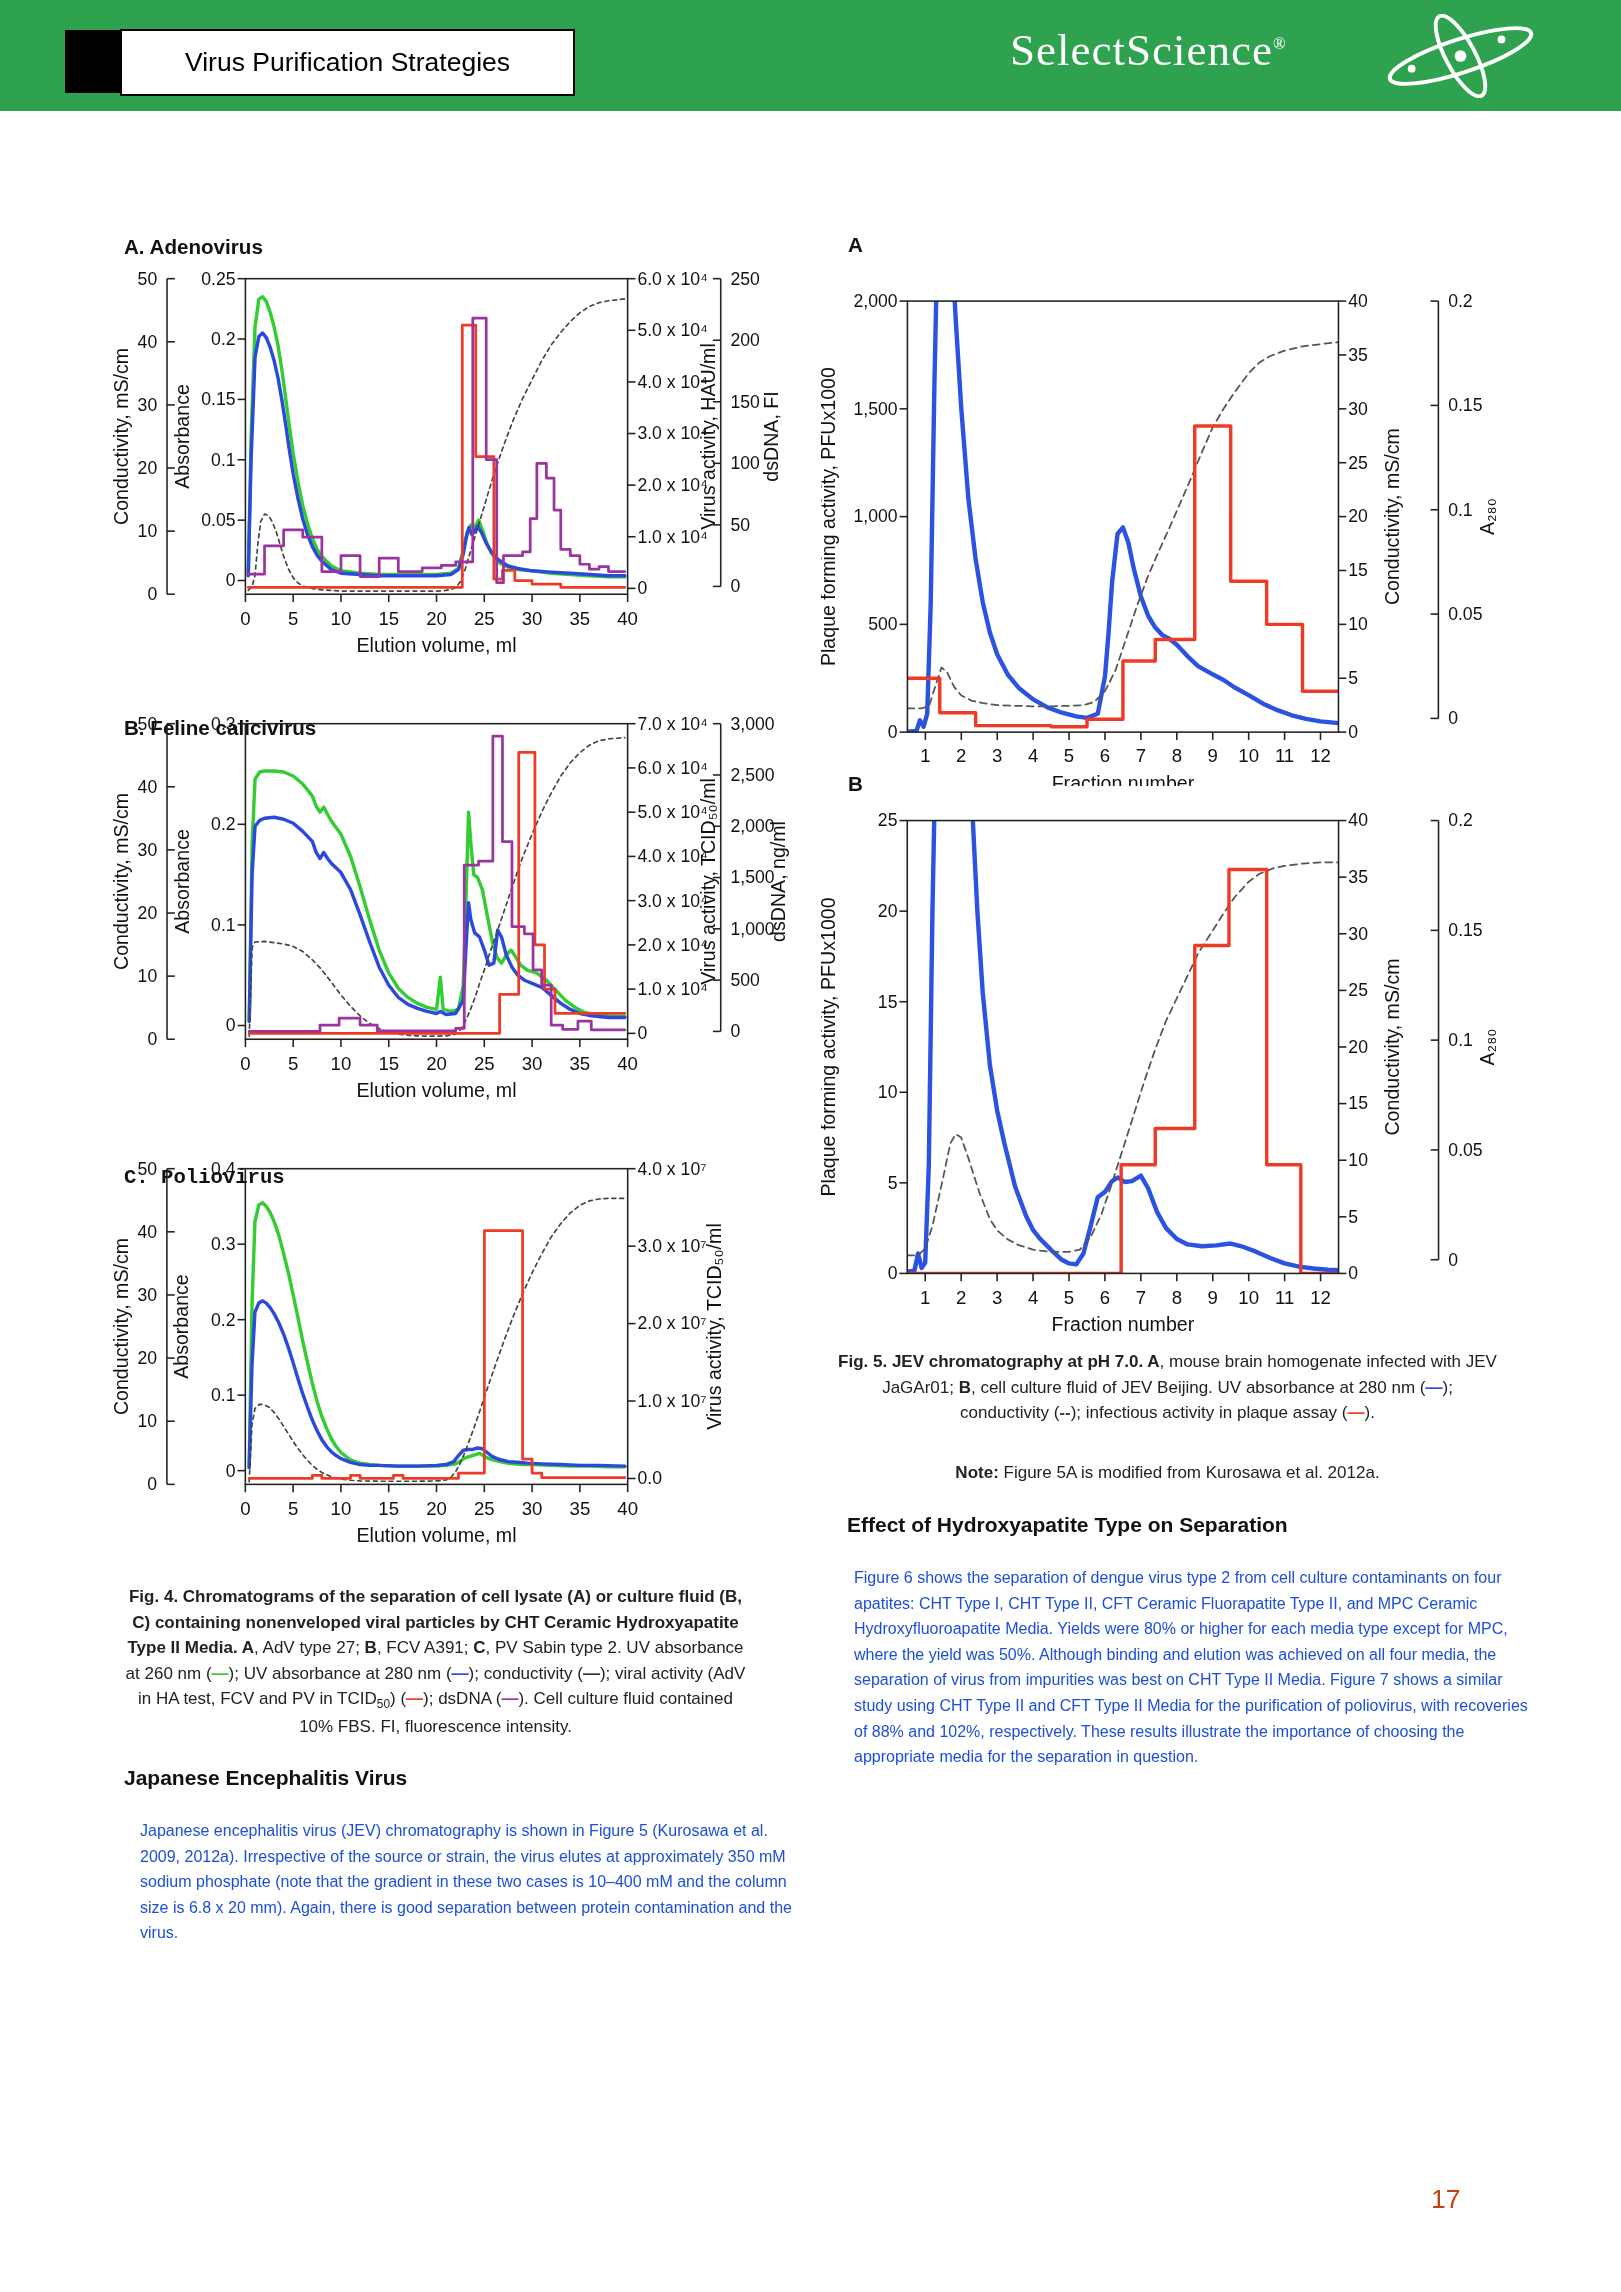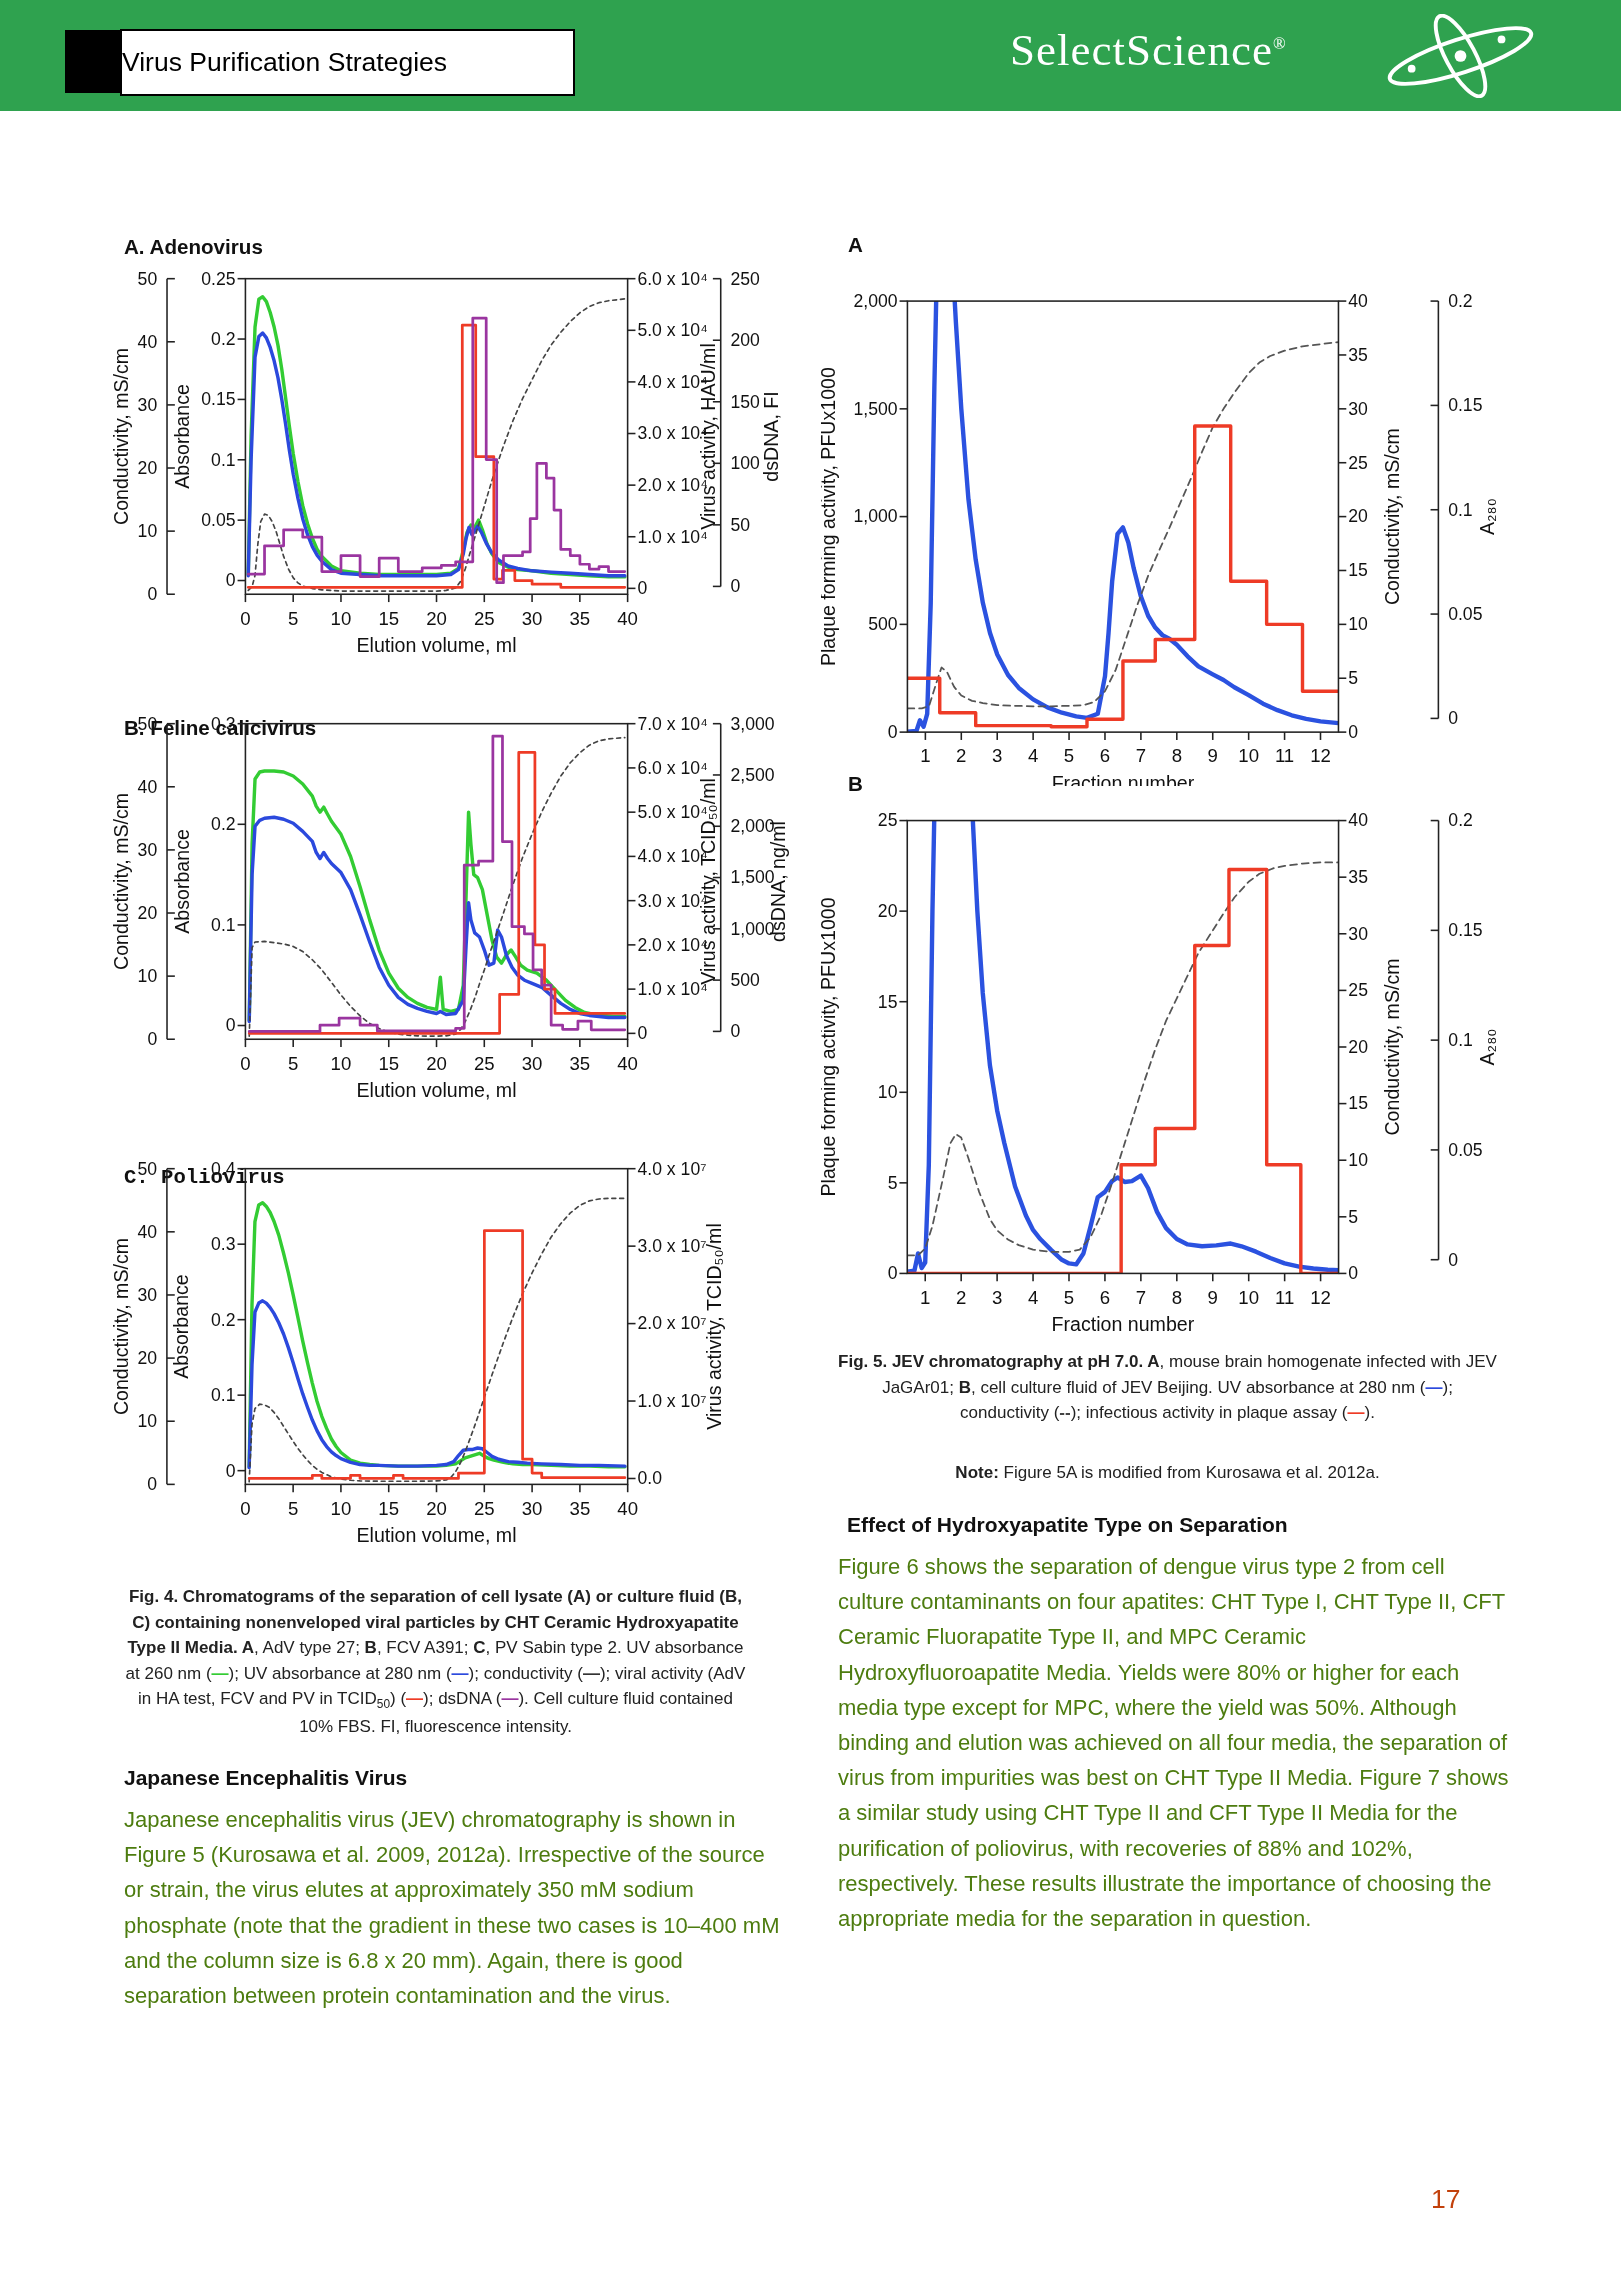--- a/index.html
+++ b/index.html
@@ -1,29 +1,29 @@
 <!DOCTYPE html>
 <html><head>
 <meta charset="utf-8">
 <style>
   html,body{margin:0;padding:0;background:#e8e8e8;}
   .page{position:relative;width:1621px;height:2293px;background:#ffffff;overflow:hidden;
         font-family:"Liberation Sans","DejaVu Sans",sans-serif;color:#1a1a1a;}
   .header{position:absolute;left:0;top:0;width:1621px;height:111px;}
   .black-square{position:absolute;left:65px;top:30px;width:56px;height:63px;background:#000;}
   .title-box{position:absolute;left:120px;top:29px;width:451px;height:63px;background:#fff;border:2.9px solid #000;
-             display:flex;align-items:center;justify-content:flex-start;font-size:26.5px;color:#000;}
+             display:flex;align-items:center;justify-content:center;font-size:26.5px;color:#000;}
   .brand{position:absolute;left:1010px;top:23.5px;font-size:45px;font-weight:300;color:#fff;letter-spacing:1px;font-family:Liberation Serif, serif;}
   .brand sup{font-size:16.7px;font-weight:300;}
   .brand-icon{position:absolute;left:1378px;top:13.7px;}
   .chart{position:absolute;}
   .chart-label{position:absolute;font-weight:bold;font-size:20.6px;color:#111;}
   .caption{position:absolute;font-size:17px;line-height:1.5;color:#222;margin:0;text-align:center;}
   .section-heading{position:absolute;font-size:21px;font-weight:bold;margin:0;color:#111;}
-  .body-text{position:absolute;font-size:22px;line-height:1.6;margin:0;color:#4d7c0f;}
+  .body-text{position:absolute;font-size:16px;line-height:1.6;margin:16px;color:#1d4ed8;}
   .page-number{position:absolute;left:1431px;top:2184px;font-size:26.5px;color:#c2410c;}
 </style>
 </head>
 <body>
 
 <div class="page">
 
   <header class="header" style="background: rgb(47, 162, 79);">
     <div class="black-square"></div>
     <div class="title-box">

